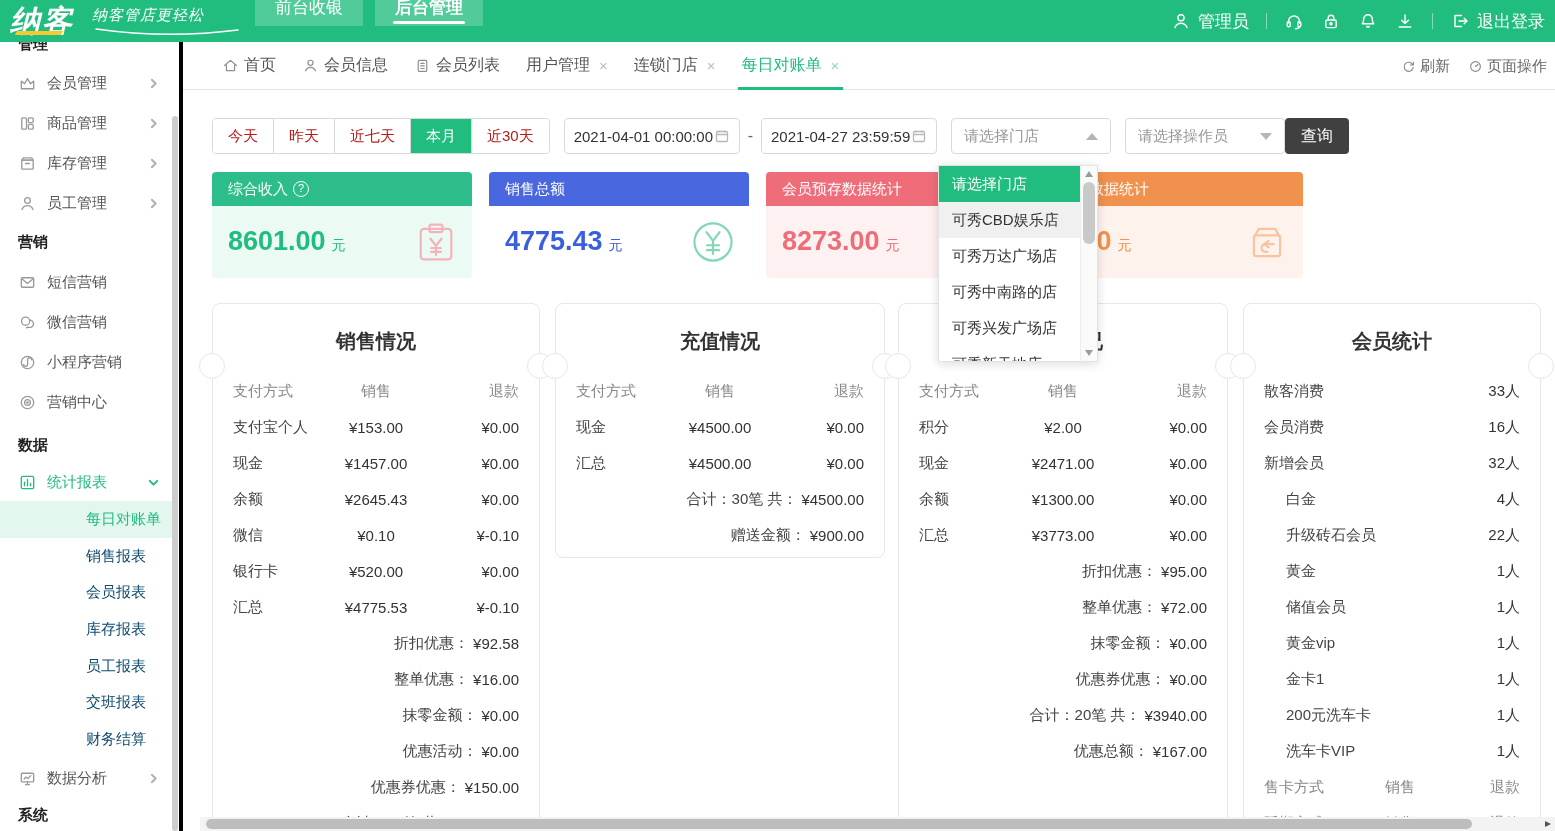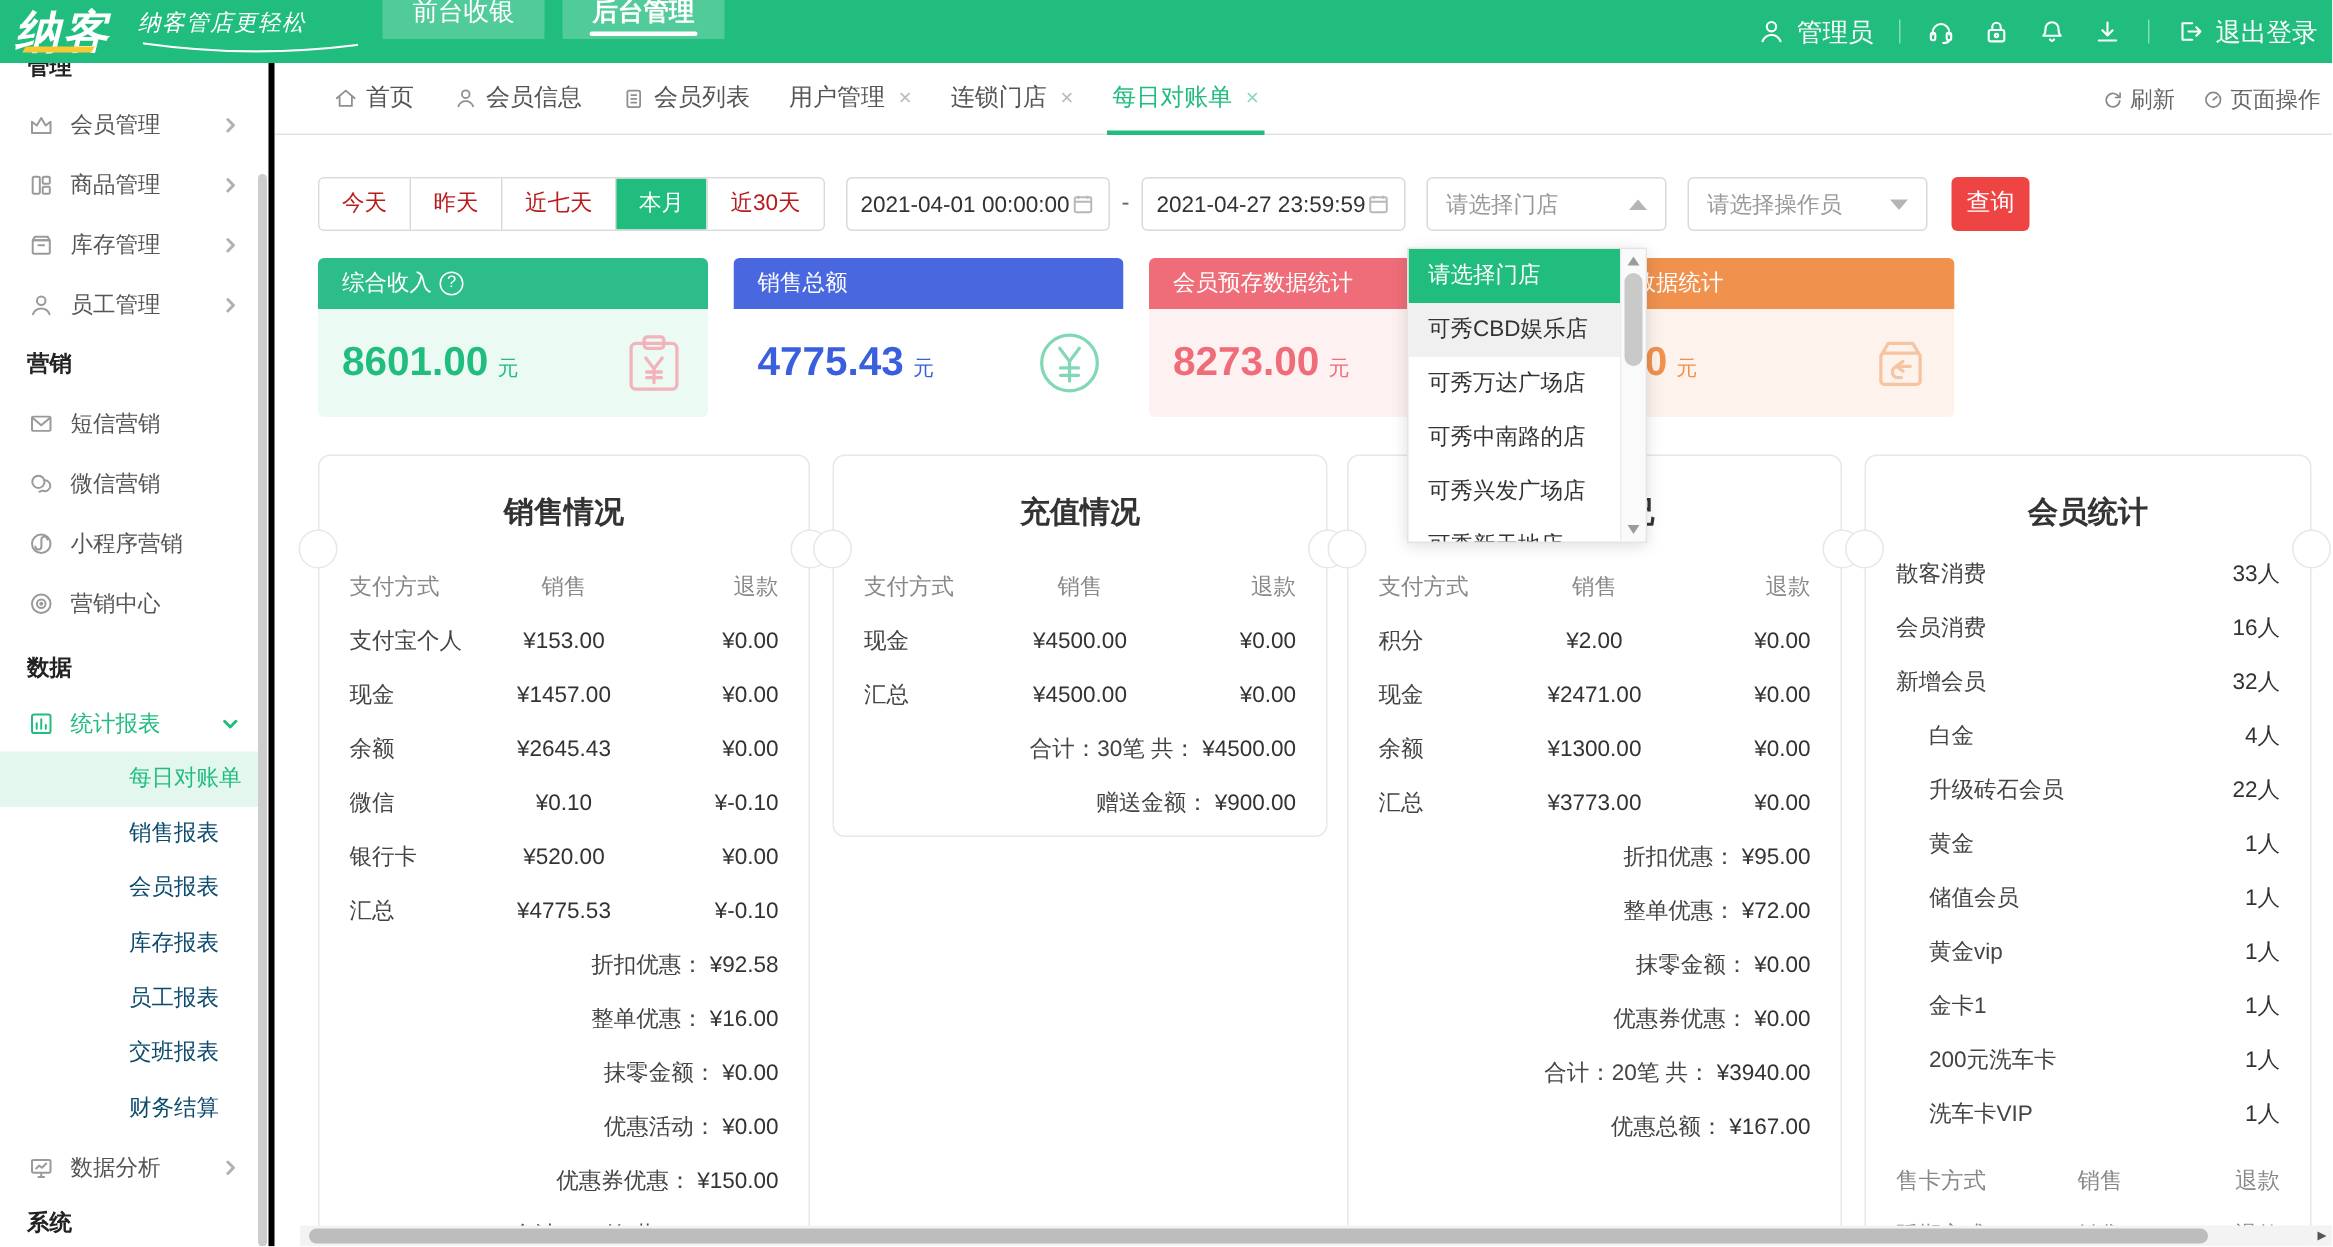--- a/index.html
+++ b/index.html
@@ -56,21 +56,21 @@
   .rgroup { display:flex; height:36px; border:1px solid #d9d9d9; border-radius:4px; overflow:hidden; }
   .range { height:34px; line-height:34px; padding:0 15px; font-size:15px; color:#b91c1c; border-left:1px solid #d9d9d9; cursor:pointer; background:#fff; white-space:nowrap; }
   .range:first-child { border-left:none; }
   .range.on { background:#21bd7e; color:#fff; }
   .dinput { width:176px; height:36px; border:1px solid #d9d9d9; border-radius:4px; display:flex; align-items:center; justify-content:space-between; padding:0 9px; font-size:15px; color:#333; margin-left:14px; cursor:pointer; white-space:nowrap; }
   .dinput .gicon { width:16px; height:16px; stroke:#b8b8b8; fill:none; stroke-width:1.3; }
   .dash { margin-left:8px; margin-right:-6px; color:#666; }
   .select { width:160px; height:36px; border:1px solid #d9d9d9; border-radius:4px; display:flex; align-items:center; justify-content:space-between; padding:0 12px; font-size:15px; color:#999; margin-left:14px; cursor:pointer; }
   .tri-up { width:0; height:0; border-left:6px solid transparent; border-right:6px solid transparent; border-bottom:7px solid #b5b5b5; }
   .tri-down { width:0; height:0; border-left:6px solid transparent; border-right:6px solid transparent; border-top:7px solid #b5b5b5; }
-  .qbtn { width:52px; height:36px; margin-left:16px; background:#ef4444; color:#fff; border-radius:4px; text-align:center; line-height:36px; font-size:16px; cursor:pointer; }
+  .qbtn { width:64px; height:36px; margin-left:0; background:#404040; color:#fff; border-radius:4px; text-align:center; line-height:36px; font-size:16px; cursor:pointer; }
 
   
   .cards { position:absolute; left:29px; top:130px; display:flex; gap:17px; }
   .card { width:260px; height:106px; border-radius:4px; overflow:hidden; }
   .chead { height:34px; line-height:34px; padding-left:16px; color:#fff; font-size:15px; display:flex; align-items:center; gap:5px; }
   .cbody { position:relative; height:72px; }
   .cval { position:absolute; left:16px; top:20px; }
   .num { font-size:27px; font-weight:bold; }
   .unit { font-size:14px; margin-left:6px; }
   .help { width:16px; height:16px; border:1.3px solid #fff; border-radius:50%; font-size:11px; line-height:13px; text-align:center; color:#fff; display:inline-block; cursor:pointer; }
@@ -92,21 +92,21 @@
   .notch.l { left:-14px; } .notch.r { right:-14px; }
   .pbody { padding:0 20px; }
   .trow { display:flex; align-items:center; height:36px; font-size:15px; color:#444; }
   .trow.head { color:#888; }
   .t1 { flex:1; text-align:left; }
   .t2 { flex:1.2; text-align:center; color:#333; }
   .t3 { flex:1; text-align:right; color:#333; }
   .trow.head .t2, .trow.head .t3 { color:#888; }
   .sumrow { display:flex; align-items:center; justify-content:flex-end; height:36px; font-size:15px; }
   .sumrow .sl { color:#444; } .sumrow .sv { color:#333; margin-left:4px; }
-  .mrow { display:flex; height:36px; font-size:15px; color:#444; }
+  .mrow { display:flex; align-items:center; height:36px; font-size:15px; color:#444; }
   .mrow .ml { flex:1; } .mrow .mv { color:#333; }
   .mrow.ind .ml { padding-left:22px; }
   .mhead { display:flex; align-items:center; height:36px; font-size:15px; color:#888; }
   .mh1 { flex:1.2; } .mh2 { flex:1; text-align:center; } .mh3 { flex:1; text-align:right; }
 
   
   .dropdown { position:absolute; left:938px; top:165px; width:160px; height:197px; background:#fff; border:1px solid #e3e3e3; box-shadow:0 2px 10px rgba(0,0,0,.14); z-index:50; overflow:hidden; }
   .opt { height:36px; line-height:36px; padding-left:13px; font-size:15px; color:#333; width:143px; cursor:pointer; white-space:nowrap; }
   .opt.sel { background:#21bd7e; color:#fff; }
   .opt.hov { background:#f0f0f0; }

